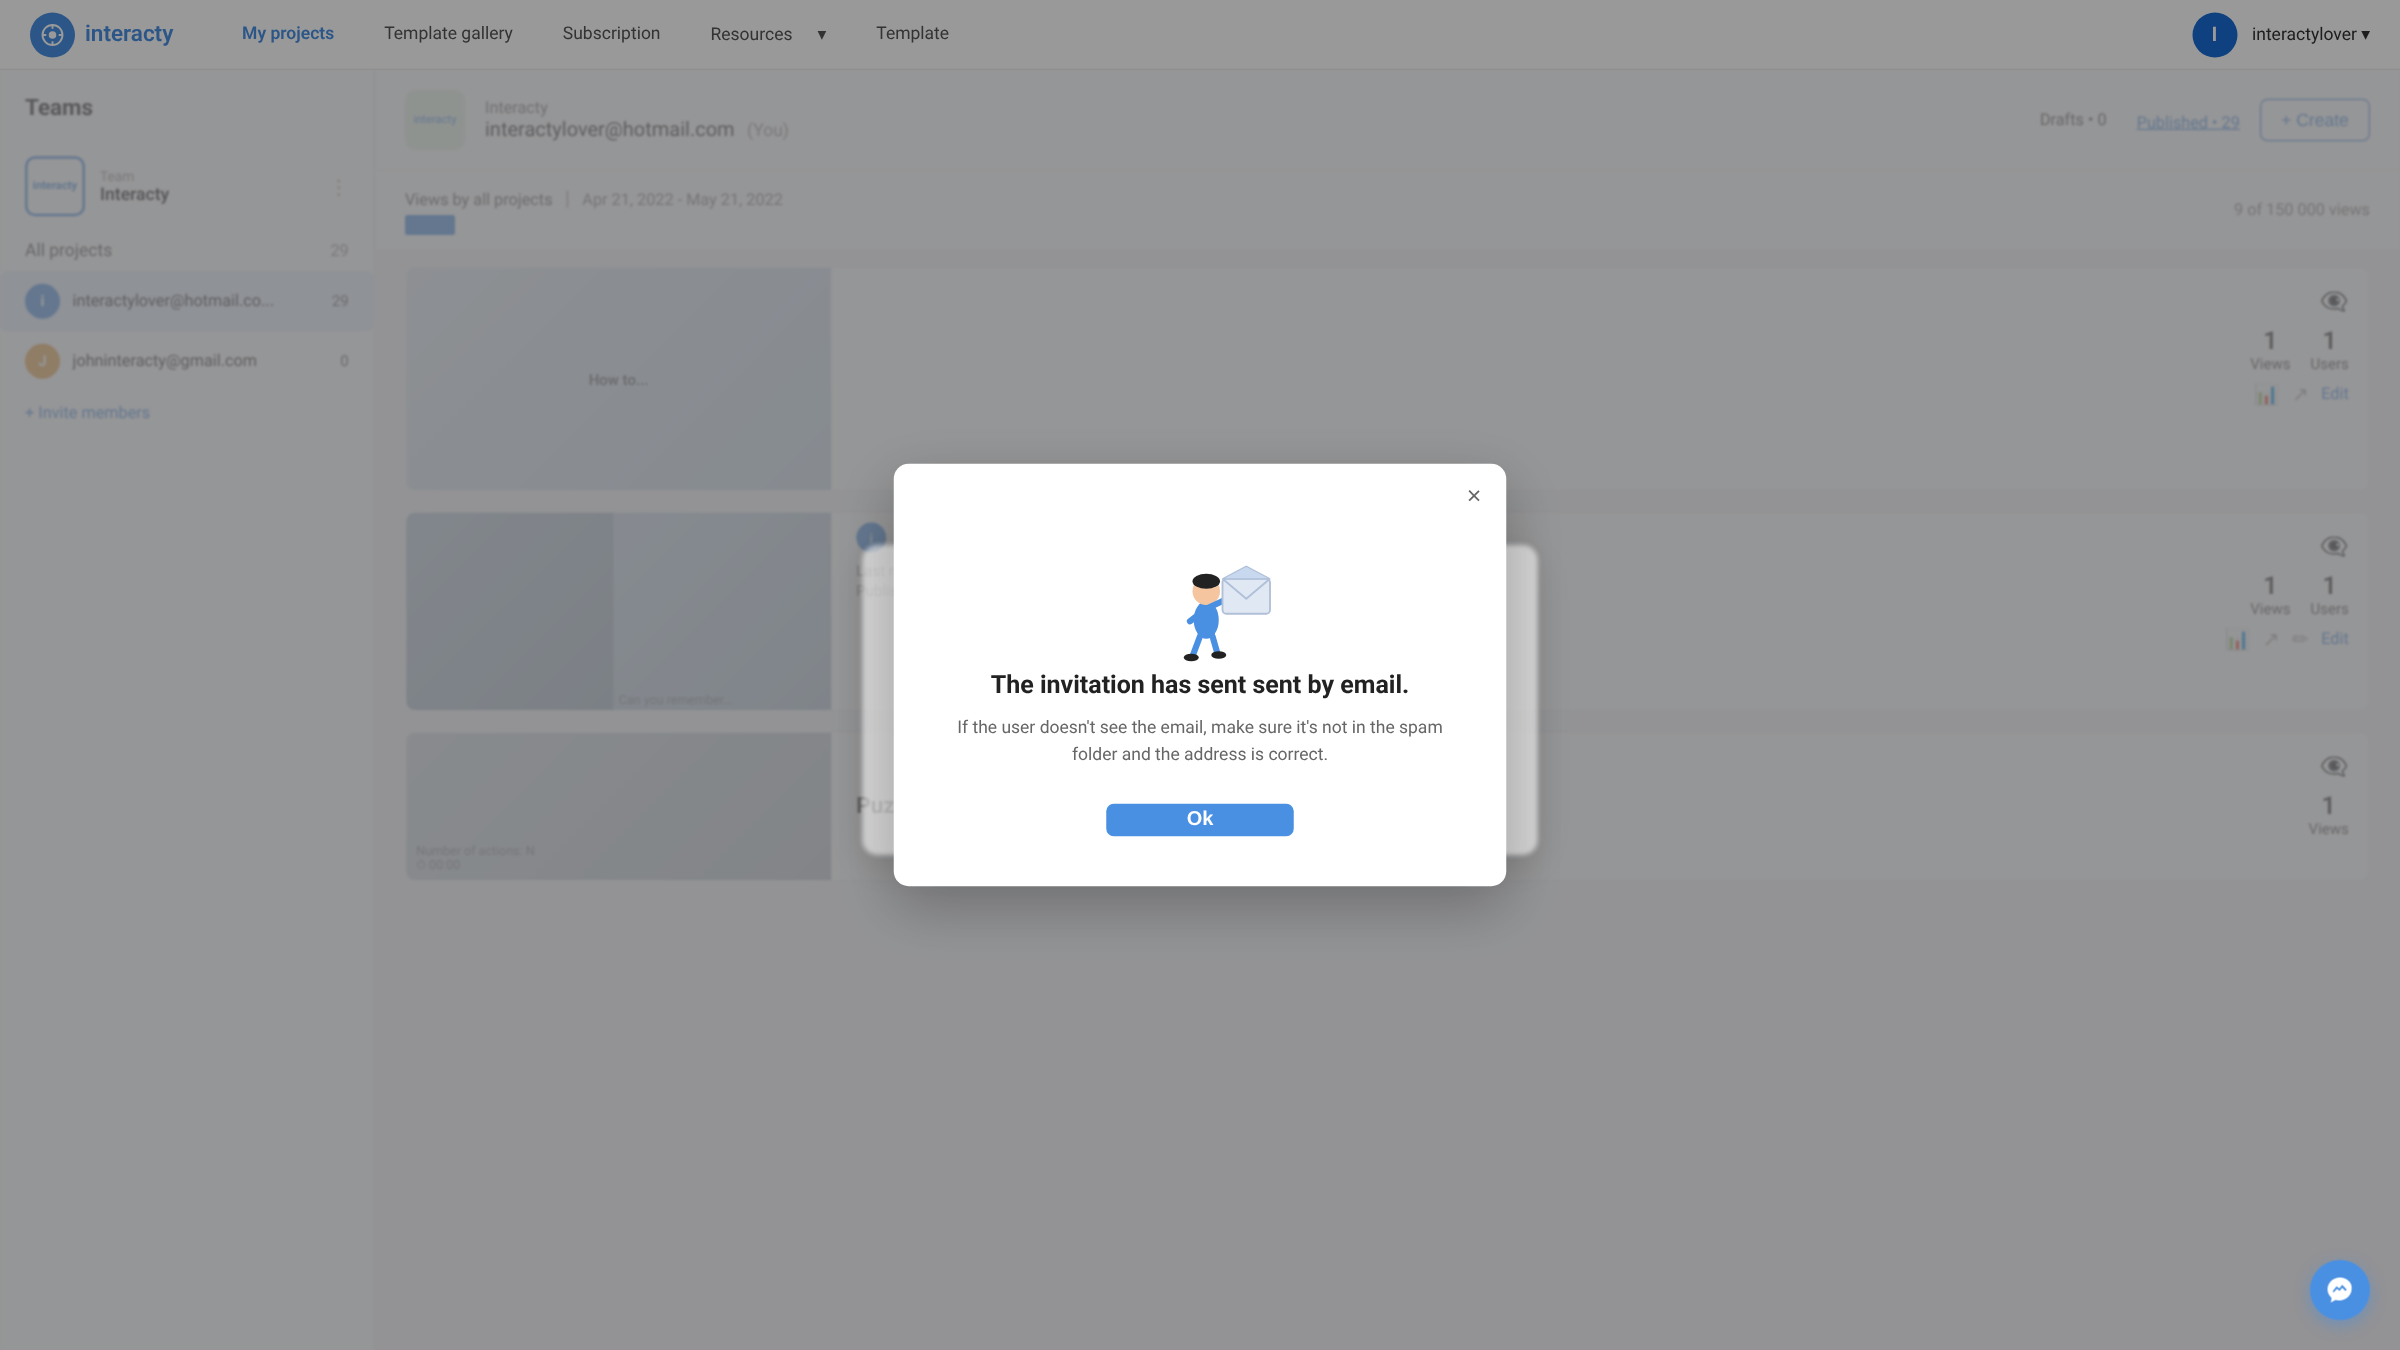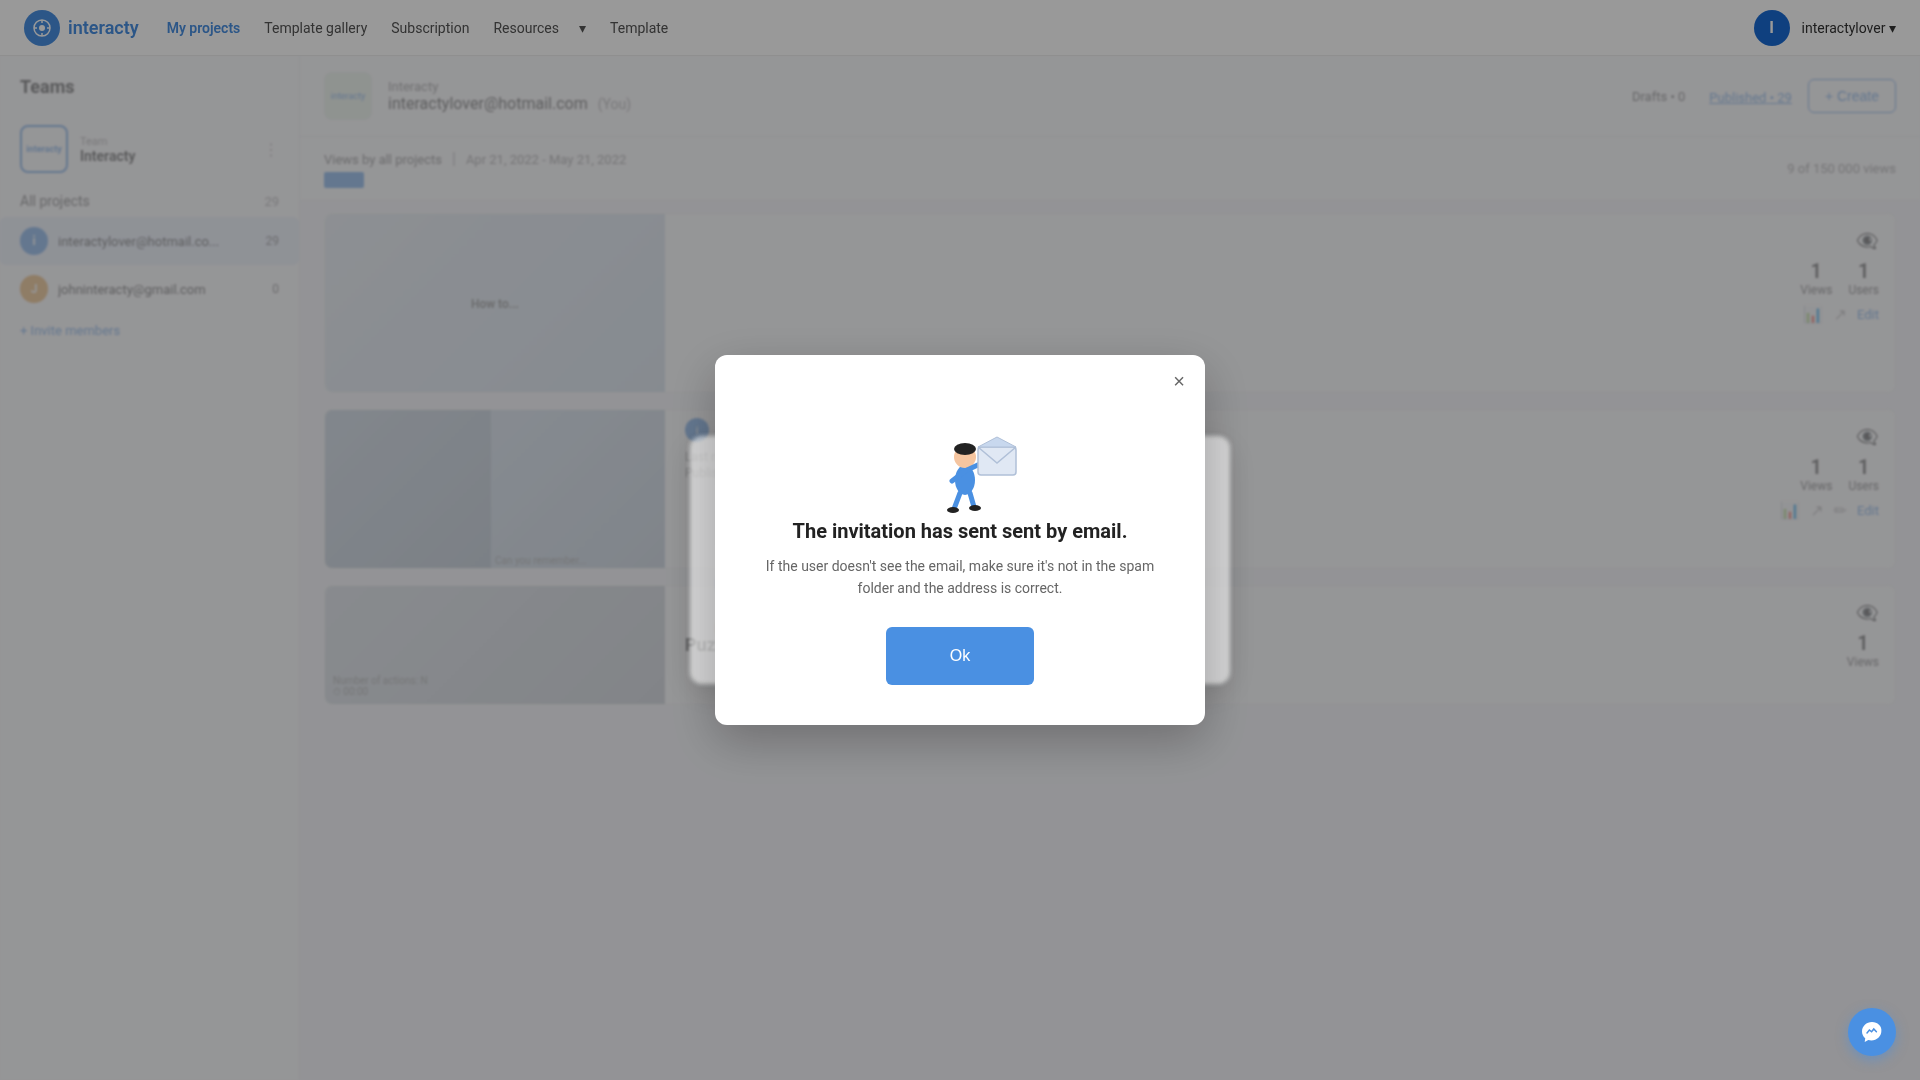--- a/index.html
+++ b/index.html
@@ -13,32 +13,32 @@
       align-items: center;
       padding: 0 24px;
       border-bottom: 1px solid #eee;
       position: relative;
       z-index: 1;
     }
     .navbar-logo {
       display: flex;
       align-items: center;
       gap: 8px;
-      margin-right: 28px;
+      margin-right: 39px;
     }
     .logo-icon {
       width: 36px; height: 36px;
       background: #4a90e2;
       border-radius: 50%;
       display: flex; align-items: center; justify-content: center;
       color: white; font-size: 16px;
     }
     .logo-text { color: #4a90e2; font-weight: 600; font-size: 18px; }
     .navbar-links { display: flex; gap: 24px; flex: 1; }
-    .navbar-link { color: #555; font-size: 14px; cursor: pointer; text-decoration: none; }
+    .navbar-link { color: #555; font-size: 14px; cursor: pointer; text-decoration: none; margin-left: 16px; }
     .navbar-link.active { color: #4a90e2; font-weight: 600; }
     .navbar-link.resources { display: flex; align-items: center; gap: 20px; }
     .navbar-right { display: flex; align-items: center; gap: 12px; }
     .navbar-avatar {
       width: 36px; height: 36px;
       background: #1a6bd4;
       border-radius: 50%;
       display: flex; align-items: center; justify-content: center;
       color: white; font-weight: bold; font-size: 16px;
     }
@@ -266,25 +266,25 @@
     .confirm-text {
       font-size: 14px;
       color: #666;
       line-height: 1.6;
       margin-bottom: 28px;
     }
     .ok-btn {
       background: #4a90e2;
       color: white;
       border: none;
-      padding: 20px 64px;
+      padding: 4px 64px;
       border-radius: 6px;
       font-size: 16px;
       cursor: pointer;
-      font-weight: 400;
+      font-weight: 700;
     }
 
     
     .messenger-btn {
       position: fixed;
       bottom: 24px;
       right: 24px;
       width: 48px; height: 48px;
       background: #4a90e2;
       border-radius: 50%;

